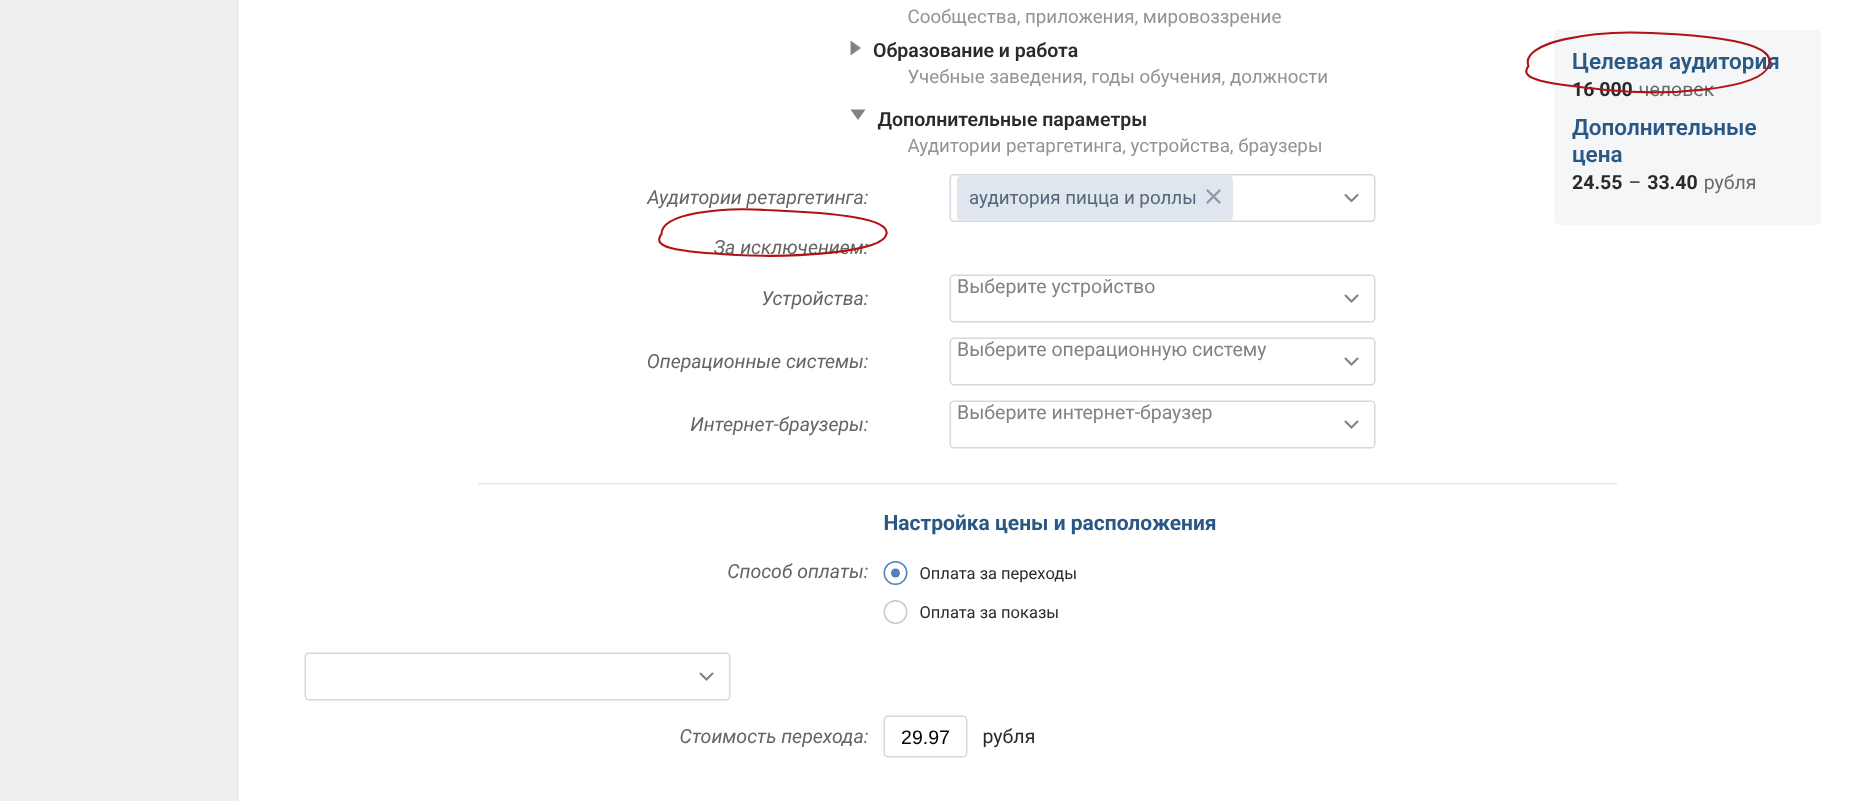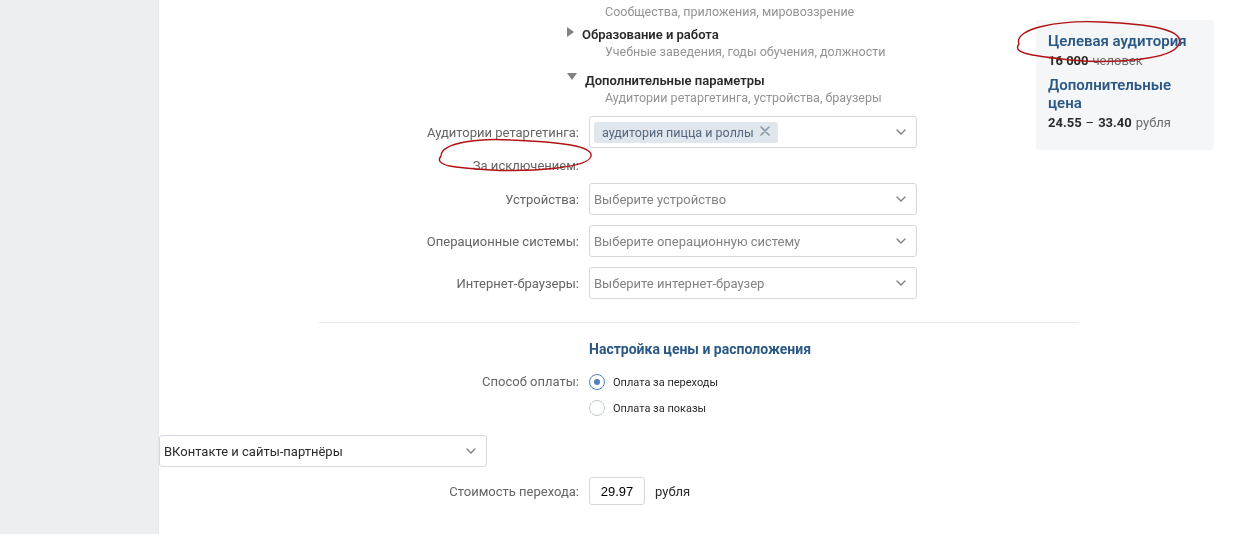--- a/index.html
+++ b/index.html
@@ -8,23 +8,23 @@
   .main{position:absolute;left:158px;top:0;bottom:0;right:0;background:#ffffff;border-left:1px solid #e7e8ec;}
   .content{position:relative;padding-top:0;}
   .group{padding:4px 0 6px 0;}
   .group-header{display:flex;align-items:flex-start;padding:4px 0 0 408px;gap:8px;}
   .group-header .tri{width:0;height:0;border-style:solid;display:inline-block;}
   .tri-right{border-width:5px 0 5px 7px;border-color:transparent transparent transparent #828282;}
   .tri-down{border-width:7px 5px 0 5px;border-color:#828282 transparent transparent transparent;}
   .group-title{font-weight:600;font-size:13px;color:#2a2a2a;}
   .group-sub{padding:2px 0 0 426px;color:#939393;font-size:12.5px;margin-left:20px;}
   .form-row{display:flex;align-items:center;padding:5px 0;}
-  .form-label{width:420px;text-align:right;padding-right:10px;color:#656565;font-size:13px;}
+  .form-label{width:420px;text-align:right;padding-right:10px;color:#656565;font-size:13px;font-style:italic;}
   .form-control{width:328px;}
-  .select-like{position:relative;border:1px solid #d3d9de;background:#fff;border-radius:3px;height:32px;display:flex;align-items:center;padding:0 28px 0 4px;box-sizing:border-box;color:#2a2a2a;font-size:13px;}
+  .select-like{position:relative;border:1px solid #d3d9de;background:#fff;border-radius:3px;height:32px;display:flex;padding:0 28px 0 4px;box-sizing:border-box;color:#2a2a2a;font-size:13px;margin-left:44px;}
   .select-like.placeholder{color:#828282;}
   .select-like .chev{position:absolute;right:10px;top:12px;width:10px;height:10px;}
   .chev svg{display:block;}
   .tag{display:inline-flex;align-items:center;background:#dfe6ed;border-radius:3px;padding:3px 6px 3px 8px;color:#55677d;font-size:12.5px;gap:6px;}
   .tag .x{width:12px;height:12px;cursor:pointer;opacity:.6;}
   .tag .x svg{display:block;}
   .select-like.has-tag{padding-left:4px;}
   .divider{border-top:1px solid #e7e8ec;margin:18px 160px 16px 160px;}
   .section-title{color:#2a5885;font-weight:700;font-size:14px;padding:2px 0 10px 430px;}
   .radio-row{display:flex;align-items:center;}
@@ -160,21 +160,20 @@
               <span class="radio-outer"></span>
               <span>Оплата за показы</span>
             </label>
           </div>
         </div>
       </div>
 
       <div class="form-row" style="padding-top:14px;">
         <div class="form-control">
           <div class="select-like">
-            <span>ВКонтакте и сайты-партнёры</span>
             <span class="chev">
               <svg width="10" height="6" viewBox="0 0 10 6">
                   <path d="M1 1 L5 5 L9 1" stroke="#828282" stroke-width="1.4" fill="none" stroke-linecap="round"></path>
                 </svg>
             </span>
           </div>
         </div>
       </div>
 
       <div class="form-row">

